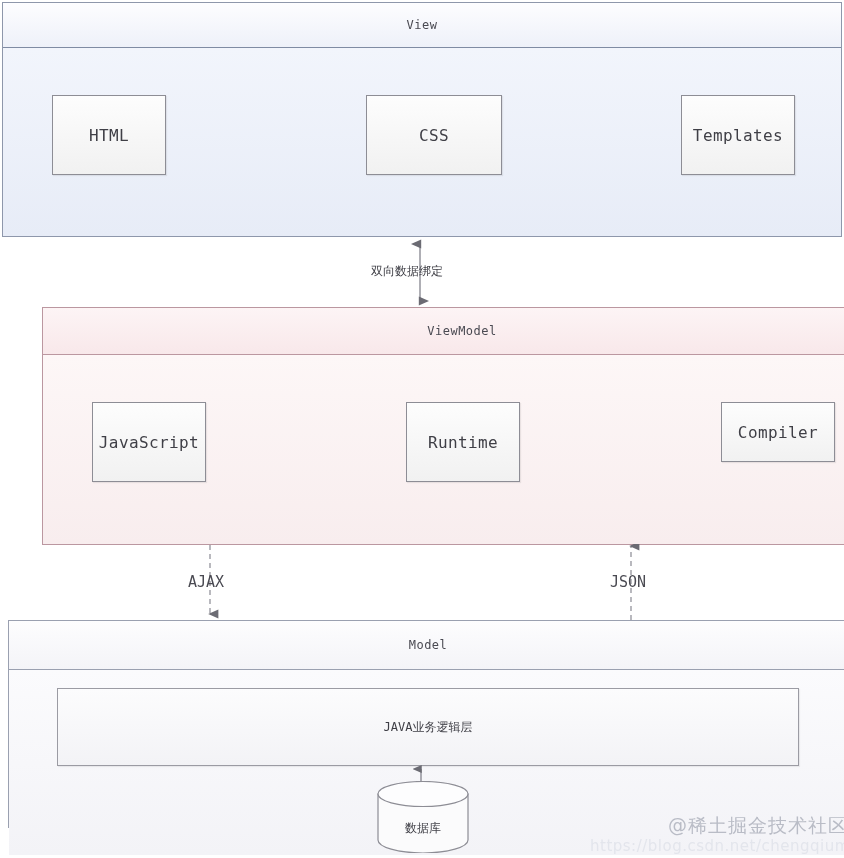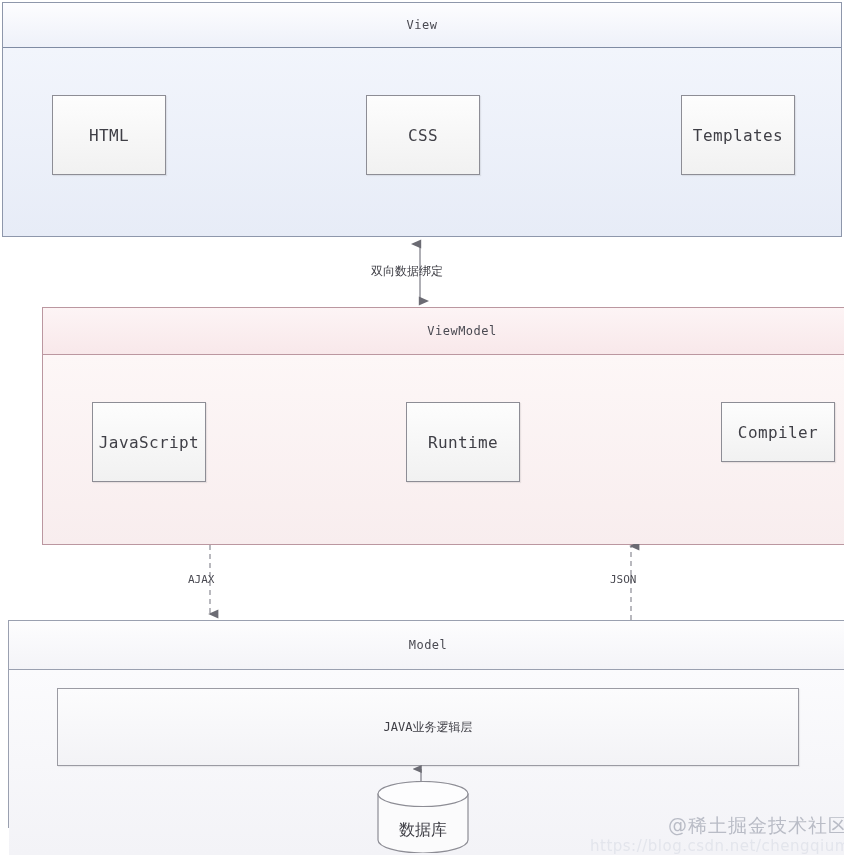--- a/index.html
+++ b/index.html
@@ -144,42 +144,42 @@
     box-shadow: 1px 1px 1px rgba(0,0,0,0.06);
   }
   .cjk { font-family: "DejaVu Sans", "Liberation Sans", sans-serif; font-size: 12px; }
 
   
   .conn {
     position: absolute;
   }
   .conn-label {
     position: absolute;
-    font-size: 11px;
+    font-size: 15px;
     color: #4a4a52;
     white-space: nowrap;
   }
   .conn-label-cjk {
     position: absolute;
     font-family: Liberation Mono, monospace;
     font-size: 12px;
     color: #3f3f46;
     white-space: nowrap;
   }
 
   
   .db {
     position: absolute;
   }
   .db-label {
     position: absolute;
     width: 100%;
     text-align: center;
     font-family: "DejaVu Sans", "Liberation Sans", sans-serif;
-    font-size: 16px;
+    font-size: 12px;
     color: #3f3f46;
   }
 
   
   .watermark {
     position: absolute;
     font-family: "DejaVu Sans", "Liberation Sans", sans-serif;
     font-size: 19px;
     color: #b9bcc6;
     white-space: nowrap;
@@ -200,21 +200,21 @@
 <div id="canvas">
 
   <div class="layer layer-view">
     <div class="view-head">
       <div class="layer-header">View</div>
     </div>
     <div class="view-body">
       <div class="comp-box" style="left:49px; top:47px; width:114px; height:80px;">
         <span>HTML</span>
       </div>
-      <div class="comp-box" style="left:363px; top:47px; width:114px; height:80px;">
+      <div class="comp-box" style="left:363px; top:47px; width:136px; height:80px;">
         <span>CSS</span>
       </div>
       <div class="comp-box" style="left:678px; top:47px; width:114px; height:80px;">
         <span>Templates</span>
       </div>
     </div>
   </div>
 
   <svg class="conn" style="left:405px; top:236px; width:30px; height:73px;">
     <defs>

